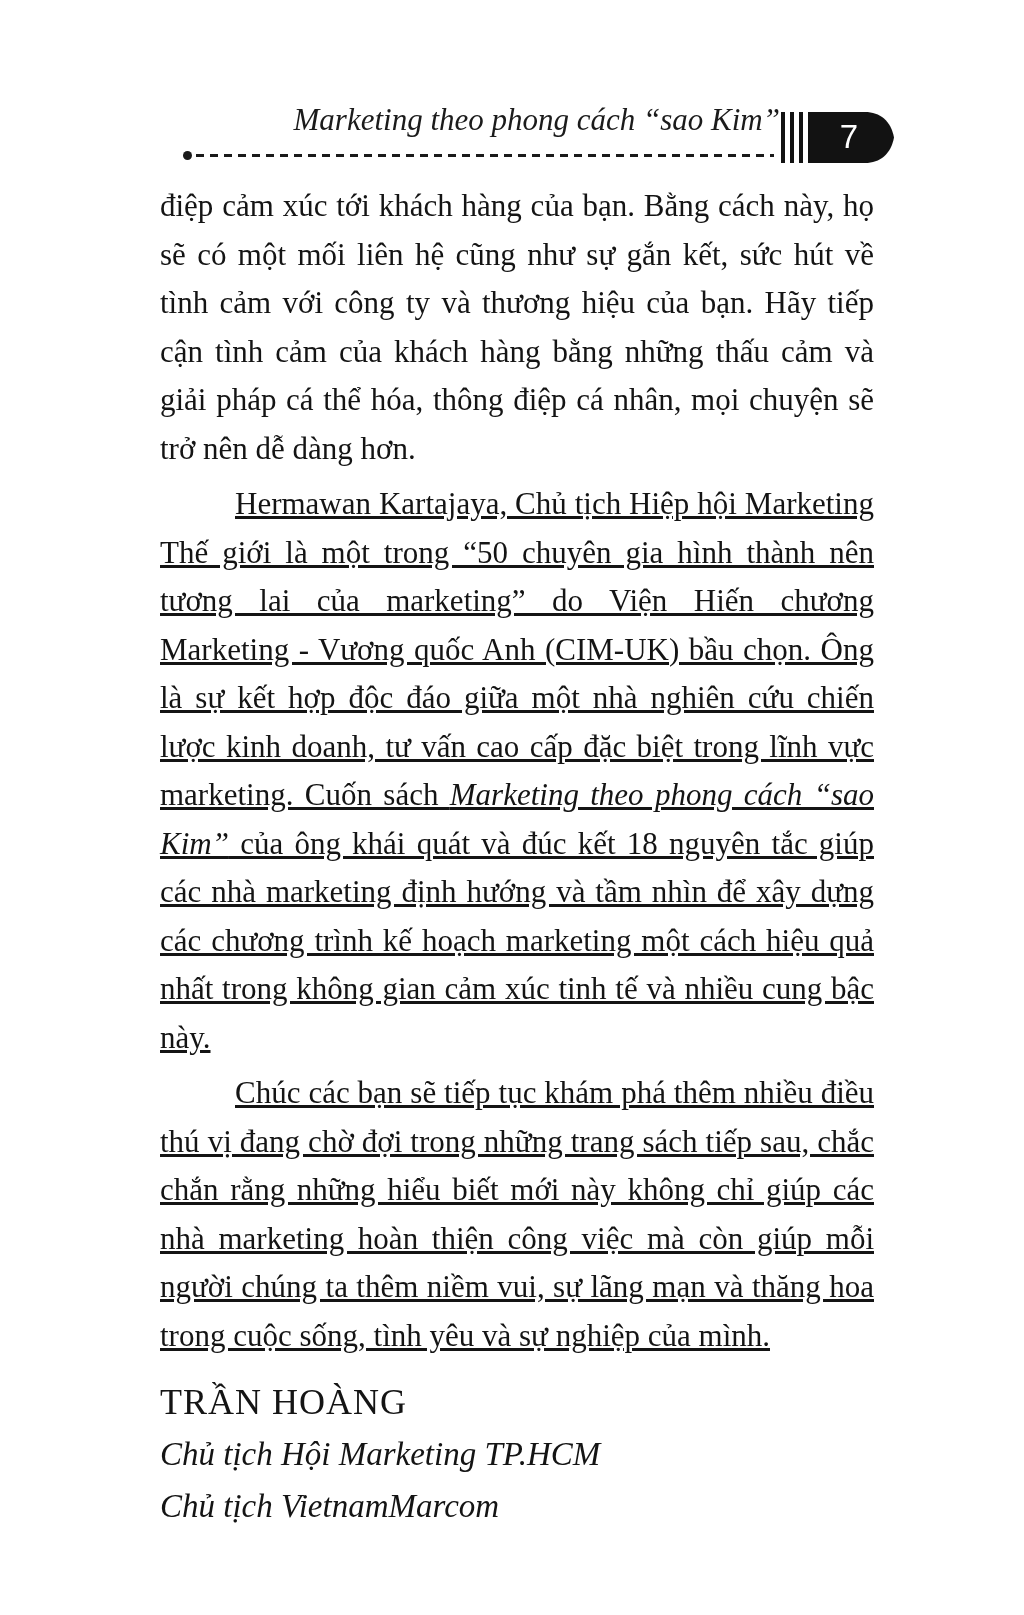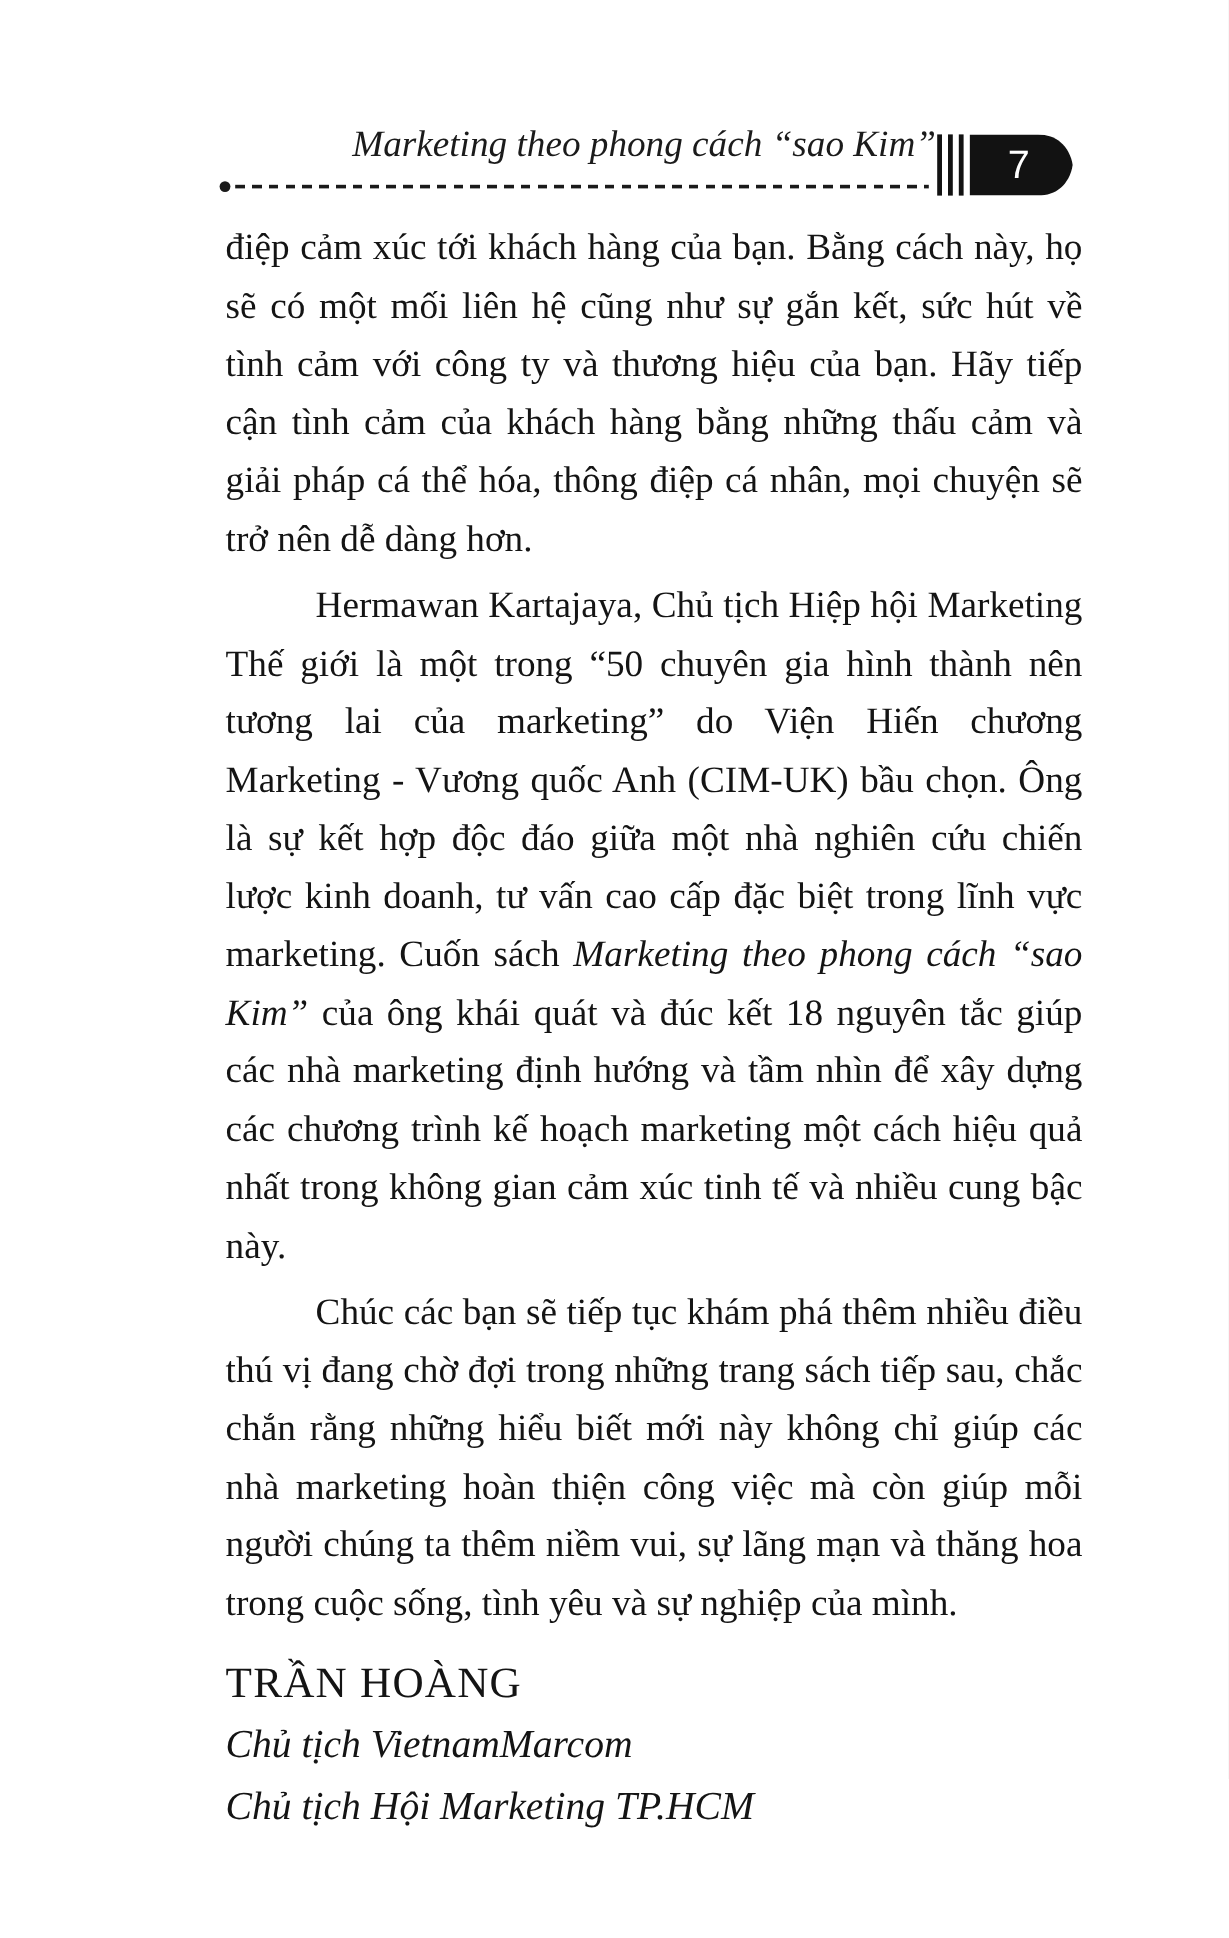--- a/index.html
+++ b/index.html
@@ -74,32 +74,32 @@
     width: 9px;
     height: 9px;
     border-radius: 50%;
     background: #1a1a1a;
   }
 
   
   .body-text {
     position: absolute;
     top: 182px;
-    left: 188px;
+    left: 160px;
     width: 714px;
   }
   .para {
     margin: 0 0 7px 0;
     font-size: 31px;
     line-height: 48.5px;
     text-align: justify;
     text-justify: inter-word;
     color: #141414;
   }
-  .para.indent { text-indent: 75px; }
+  .para.indent { text-indent: 75px; text-decoration: underline; }
   .para .it { font-style: italic; }
 
   
   .signature {
     margin-top: 16px;
     text-align: left;
   }
   .sig-name {
     font-size: 36px;
     line-height: 52px;
@@ -140,18 +140,18 @@
   <main class="body-text">
 
     <p class="para">điệp cảm xúc tới khách hàng của bạn. Bằng cách này, họ sẽ có một mối liên hệ cũng như sự gắn kết, sức hút về tình cảm với công ty và thương hiệu của bạn. Hãy tiếp cận tình cảm của khách hàng bằng những thấu cảm và giải pháp cá thể hóa, thông điệp cá nhân, mọi chuyện sẽ trở nên dễ dàng hơn.</p>
 
     <p class="para indent"><span>Hermawan Kartajaya, Chủ tịch Hiệp hội Marketing Thế giới là một trong “50 chuyên gia hình thành nên tương lai của marketing” do Viện Hiến chương Marketing - Vương quốc Anh (CIM-UK) bầu chọn. Ông là sự kết hợp độc đáo giữa một nhà nghiên cứu chiến lược kinh doanh, tư vấn cao cấp đặc biệt trong lĩnh vực marketing. Cuốn sách </span><span class="it">Marketing theo phong cách “sao Kim”</span><span> của ông khái quát và đúc kết 18 nguyên tắc giúp các nhà marketing định hướng và tầm nhìn để xây dựng các chương trình kế hoạch marketing một cách hiệu quả nhất trong không gian cảm xúc tinh tế và nhiều cung bậc này.</span></p>
 
     <p class="para indent">Chúc các bạn sẽ tiếp tục khám phá thêm nhiều điều thú vị đang chờ đợi trong những trang sách tiếp sau, chắc chắn rằng những hiểu biết mới này không chỉ giúp các nhà marketing hoàn thiện công việc mà còn giúp mỗi người chúng ta thêm niềm vui, sự lãng mạn và thăng hoa trong cuộc sống, tình yêu và sự nghiệp của mình.</p>
 
     <div class="signature">
       <div class="sig-name">TRẦN HOÀNG</div>
+      <div class="sig-title">Chủ tịch Hội Marketing TP.HCM</div>
       <div class="sig-title">Chủ tịch VietnamMarcom</div>
-      <div class="sig-title">Chủ tịch Hội Marketing TP.HCM</div>
     </div>
 
   </main>
 </div>
 
 </body></html>

